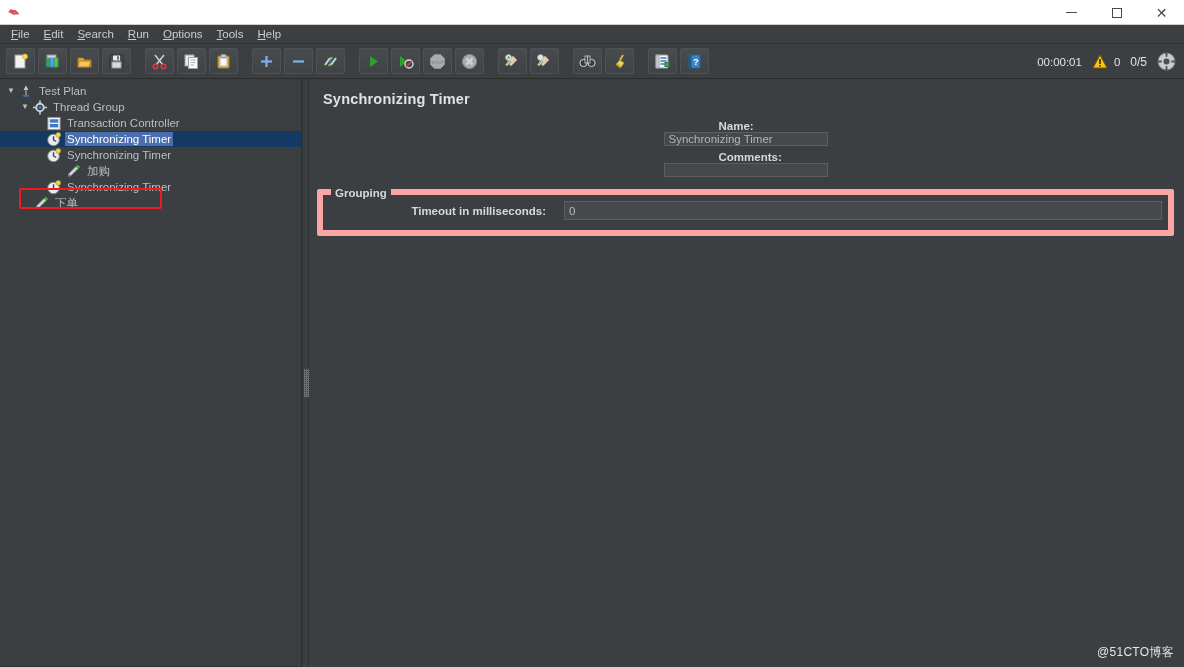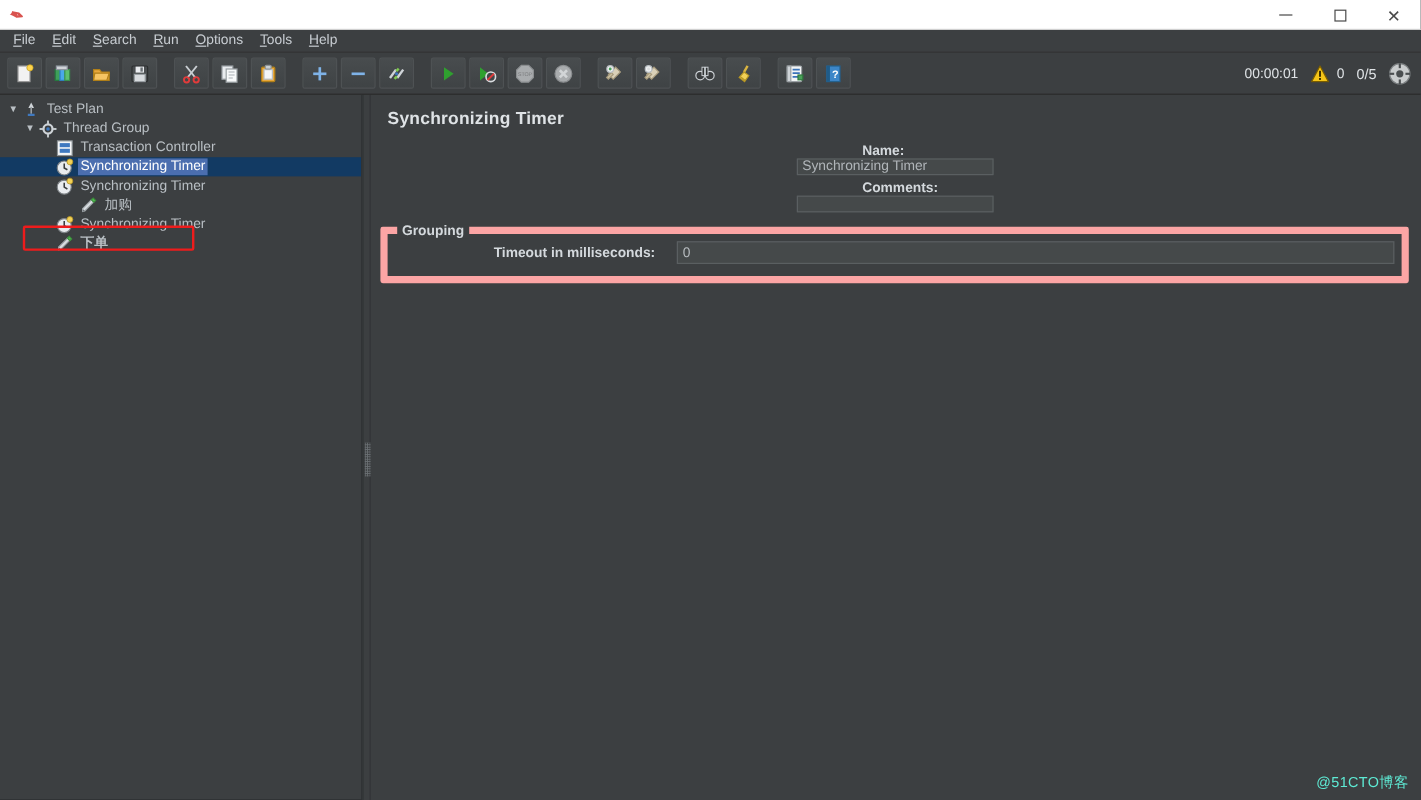--- a/index.html
+++ b/index.html
@@ -237,21 +237,21 @@
   }
   .ginput.focused {
     border: 1px solid #6a93c8;
     box-shadow: 0 0 0 1px rgba(106,147,200,0.25) inset;
     color: #c9ced2;
   }
 
   .watermark {
     position: absolute;
     right: 10px; bottom: 6px;
-    font-size: 12px; color: #5eead4;
+    font-size: 12px; color: #e5e5e5;
     letter-spacing: 0.3px;
   }
 </style>
 </head>
 <body>
 
 <div id="app">
 
   <div class="titlebar">
     <div class="tb-icon">
@@ -569,21 +569,21 @@
             <span class="twist"></span>
             <span class="ticon">
               <svg class="tico" width="14" height="14" viewBox="0 0 17 17">
                 <circle cx="8" cy="9" r="6.2" fill="#e9ecef" stroke="#7d8286" stroke-width="1"></circle>
                 <path d="M8 5 V9 L10.8 10.6" stroke="#3a3d3f" stroke-width="1.4" fill="none"></path>
                 <circle cx="13" cy="3.6" r="2.6" fill="#f2d157" stroke="#b59524" stroke-width="0.7"></circle>
               </svg>
             </span>
             <span class="tlabel">Synchronizing Timer</span>
           </div>
-          <div class="tnode" style="padding-left: 32px; font-weight: bold;">
+          <div class="tnode" style="padding-left: 20px;">
             <span class="twist"></span>
             <span class="ticon">
               <svg class="tico" width="14" height="14" viewBox="0 0 17 17">
                 <path d="M3 13.5 L5 13 L13 5 L11 3 L3 11 Z" fill="#d8dde1" stroke="#9aa0a4"></path>
                 <path d="M10.8 3.2 L13 5.4 L14.6 3.8 L12.4 1.6 Z" fill="#55bb55" stroke="#3a8f3a"></path>
                 <path d="M3 13.5 L3.5 11.5 L5 13 Z" fill="#6a6f73"></path>
               </svg>
             </span>
             <span class="tlabel">下单</span>
           </div>

